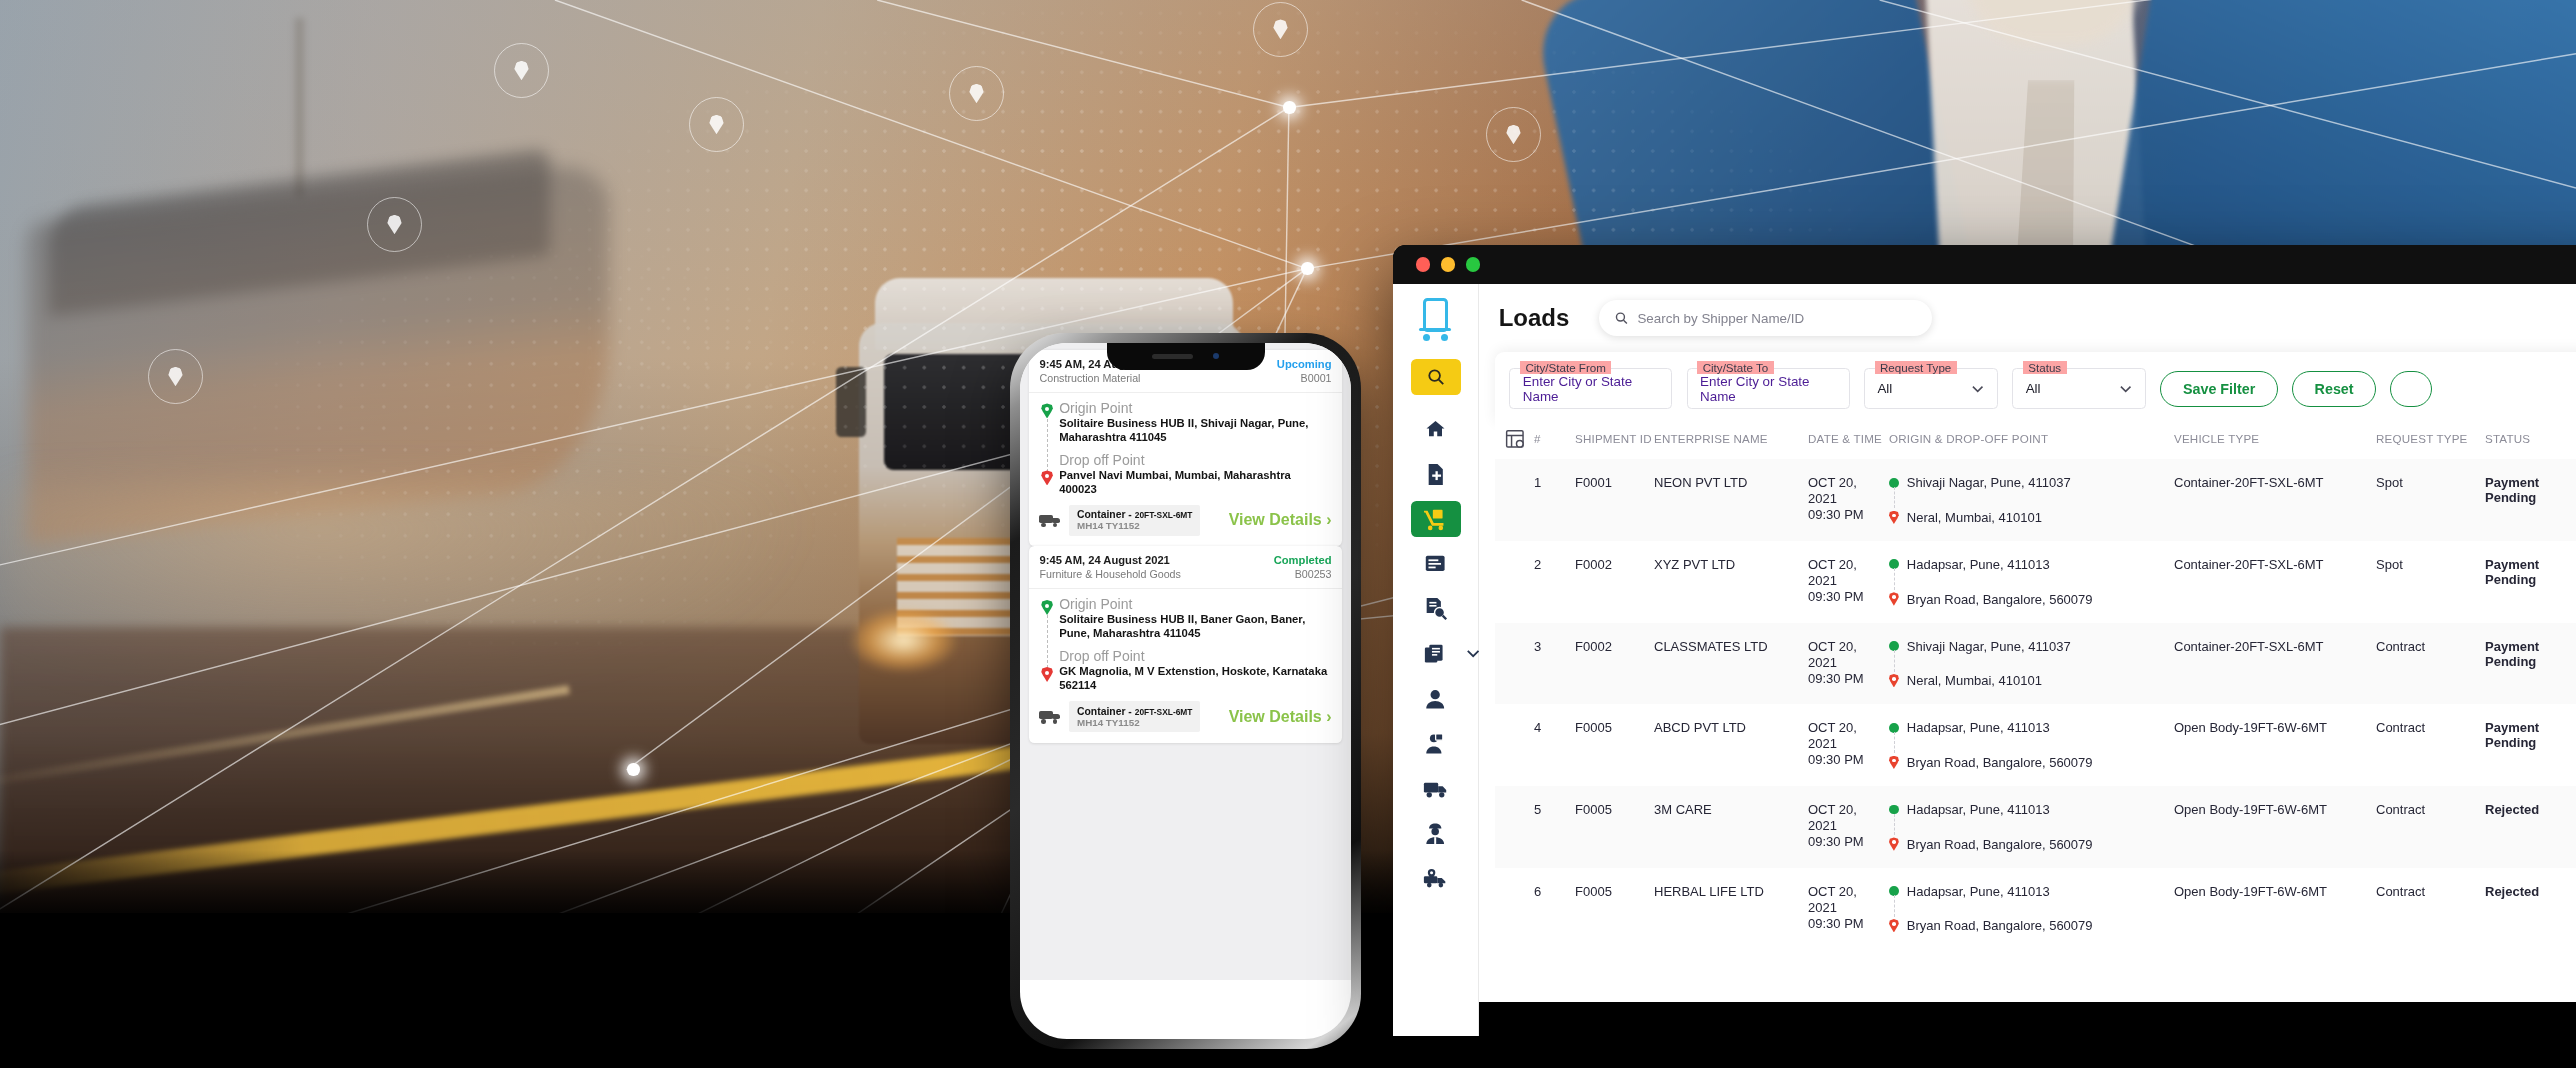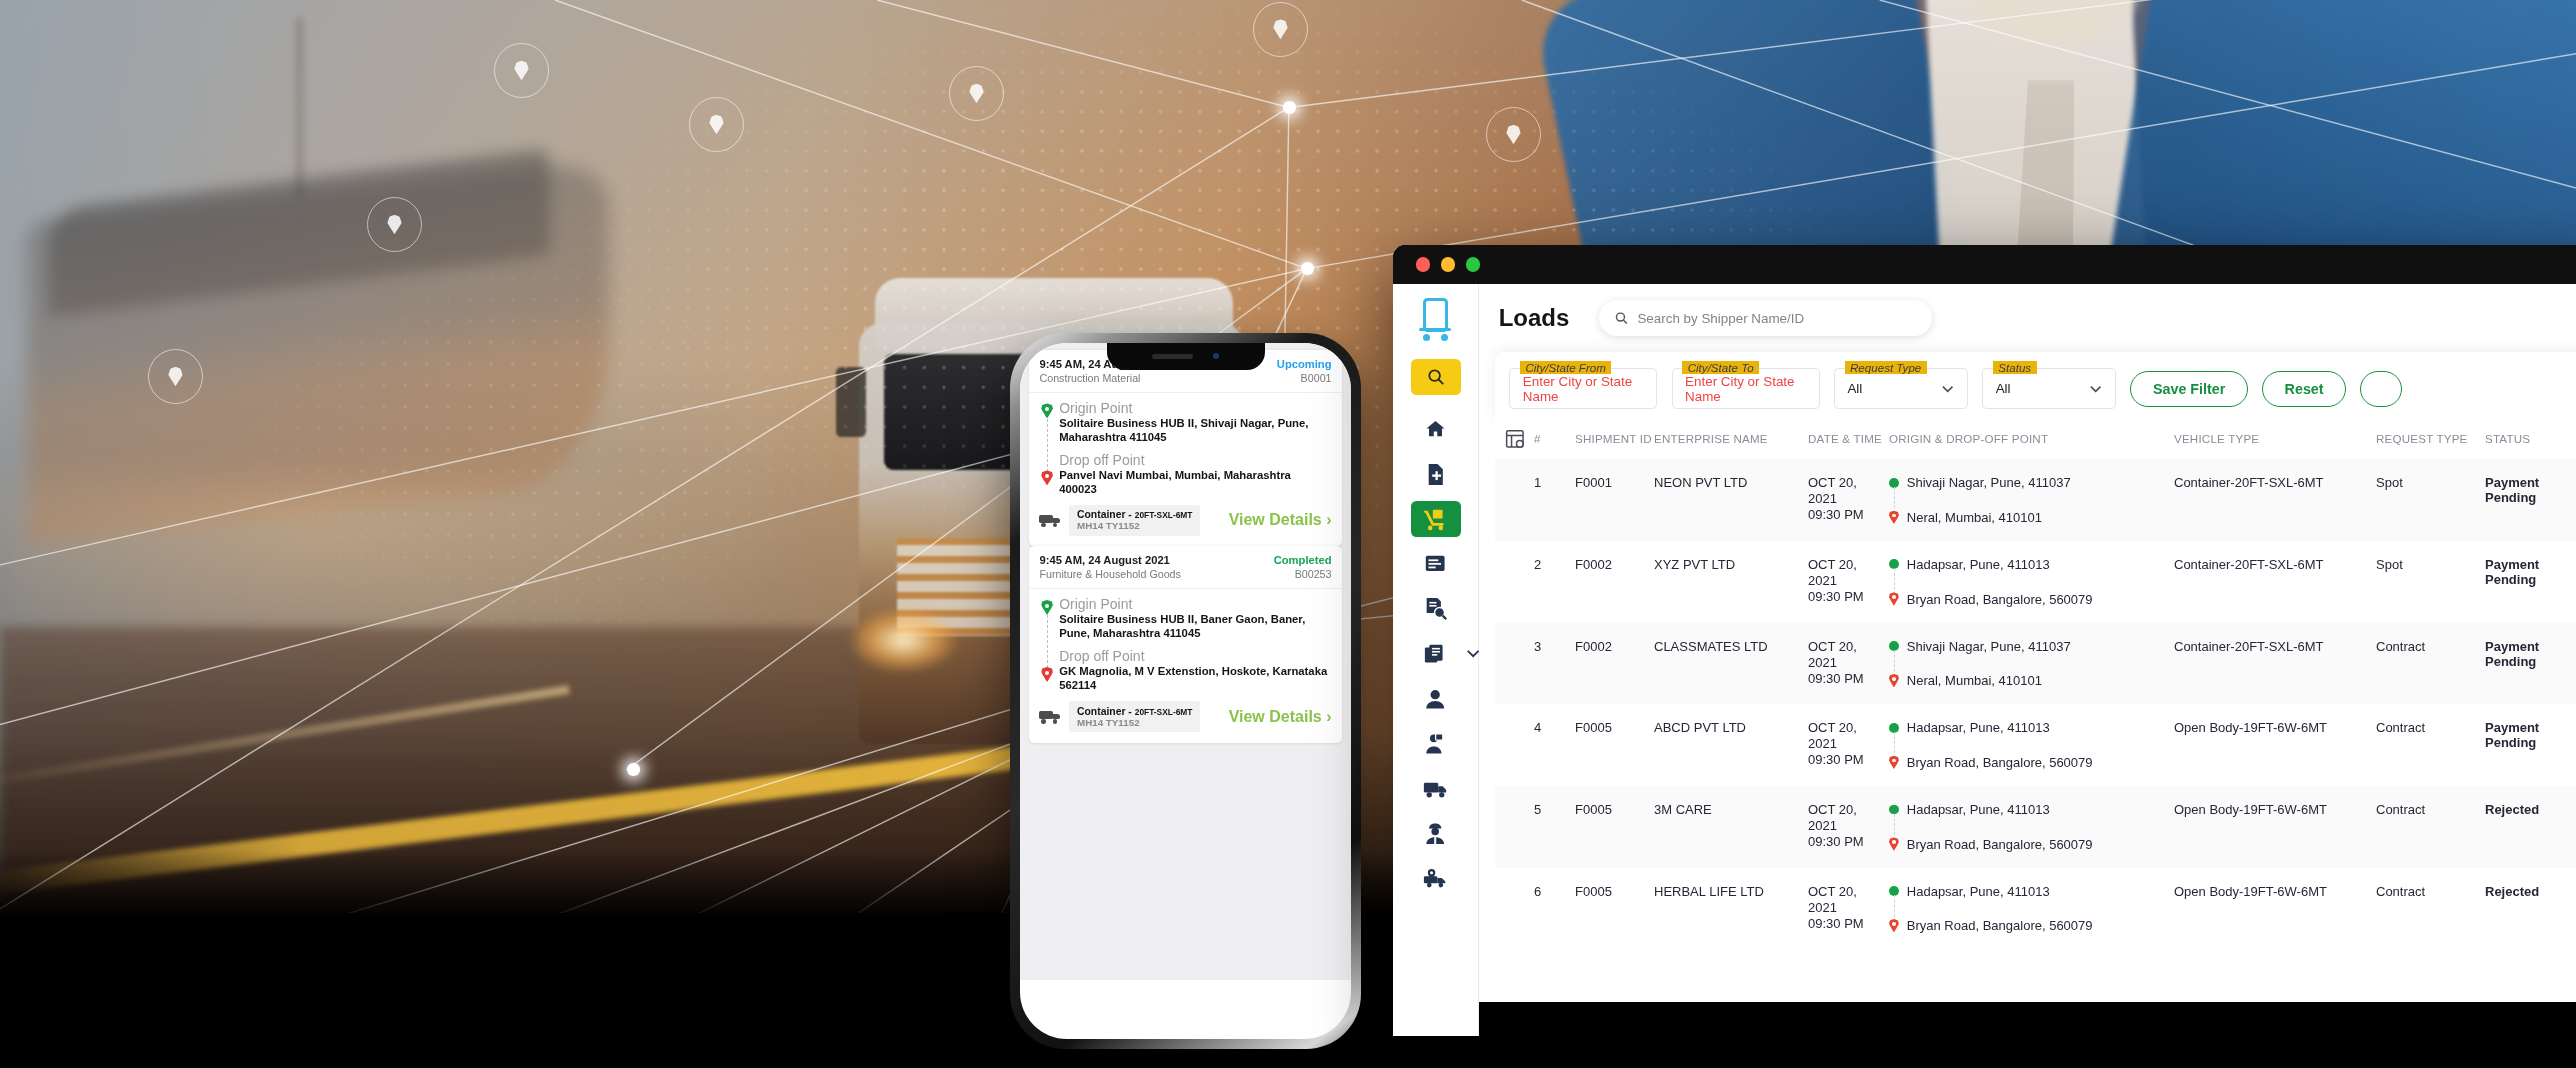--- a/index.html
+++ b/index.html
@@ -302,27 +302,27 @@
   .searchbox input::placeholder { color:#83838f; }
 
   .filter-card {
     margin: 3.6px 0 0 16px; background:#fff; border-radius: 9px 0 0 0;
     box-shadow: 0 -1.8px 14.3px rgba(0,0,0,.07);
     padding: 16px 0 14.3px 14.3px;
     display:flex; align-items:center; gap: 14.3px;
   }
   .field { position: relative; }
   .field > label {
-    position:absolute; left: 10.7px; top: -7.2px; background:#eab308; padding: 0 5.4px;
-    font-size: 11.6px; color:#3b3b4a;font-style:italic;
+    position:absolute; left: 10.7px; top: -7.2px; background:#fca5a5; padding: 0 5.4px;
+    font-size: 11.6px; color:#3b3b4a;
   }
   .field .ctl {
-    width: 148px; height: 41px; border: 0.9px solid #e3e3e8; border-radius: 4.5px;
+    width: 163px; height: 41px; border: 0.9px solid #e3e3e8; border-radius: 4.5px;
     display:flex; align-items:center; padding: 0 12.5px;
-    font-size: 13.4px; color:#ef4444;
+    font-size: 13.4px; color:#4c1d95;
   }
   .field .ctl.sel { color:#20202c; justify-content: space-between; width: 134px; }
   .field .ctl.sel .chev { color:#4a4a58; font-size: 12.5px; }
 
   .pill {
     height: 36px; border: 1.4px solid #159041; color:#159041; border-radius: 19.7px;
     display:flex; align-items:center; justify-content:center; padding: 0 21.5px;
     font-size: 14.3px; font-weight: 600; white-space: nowrap;
   }
 

